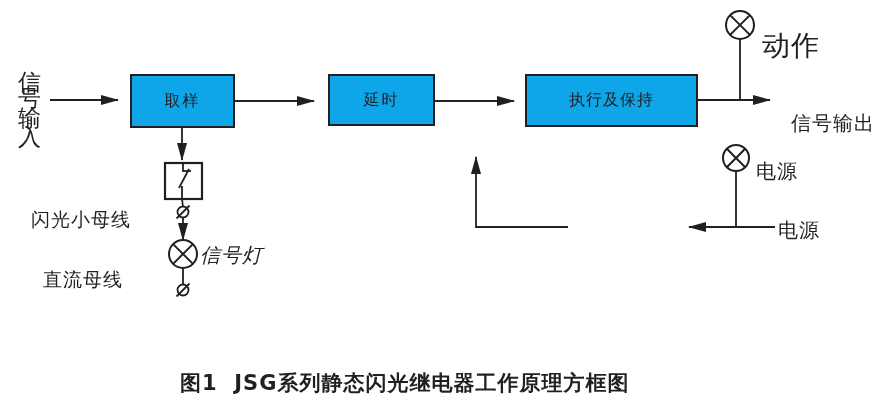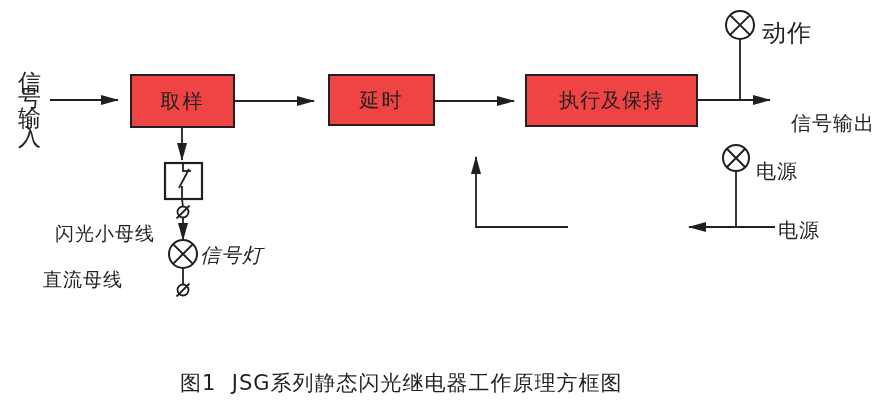--- a/index.html
+++ b/index.html
@@ -2,42 +2,42 @@
 <html><head>
 <meta charset="utf-8">
 <style>
   html,body{margin:0;padding:0;background:#fff;}
   .stage{
     position:relative;width:895px;height:404px;background:#fff;overflow:hidden;
     font-family:"DejaVu Sans","Liberation Sans",sans-serif;color:#231f20;
   }
   .stage svg{position:absolute;left:0;top:0;}
   .block{
-    position:absolute;box-sizing:border-box;border:2px solid #231f20;background:#ef4444;
+    position:absolute;box-sizing:border-box;border:2px solid #231f20;background:#0ea5e9;
     display:flex;align-items:center;justify-content:center;
-    font-size:20px;letter-spacing:2px;color:#231f20;
+    font-size:16px;letter-spacing:2px;color:#231f20;
   }
   .blk-sampling{left:130px;top:74px;width:105px;height:54px;}
   .blk-delay{left:328px;top:74px;width:107px;height:52px;}
   .blk-exec{left:525px;top:74px;width:173px;height:53px;letter-spacing:1px;}
   .blk-reg{left:568px;top:200px;width:105px;height:53px;}
   .lbl{position:absolute;white-space:pre;color:#231f20;}
   .lbl-vinput{
     left:16px;top:52px;font-size:23px;
     writing-mode:vertical-rl;text-orientation:upright;letter-spacing:18px;line-height:28px;
   }
-  .lbl-flashbus{left:31px;top:221px;font-size:19px;letter-spacing:1px;margin-left:24px;}
+  .lbl-flashbus{left:31px;top:207px;font-size:19px;letter-spacing:1px;}
   .lbl-dcbus{left:43px;top:267px;font-size:19px;letter-spacing:1px;}
   .lbl-siglamp{left:200px;top:242px;font-size:20px;letter-spacing:1px;font-style:italic;}
-  .lbl-action{left:762px;top:17px;font-size:24px;letter-spacing:1px;}
+  .lbl-action{left:762px;top:27px;font-size:28px;letter-spacing:1px;}
   .lbl-pwrlamp{left:756px;top:158px;font-size:20px;letter-spacing:1px;}
   .lbl-pwrin{left:778px;top:217px;font-size:20px;letter-spacing:1px;}
   .lbl-sigout{left:791px;top:90px;font-size:20px;letter-spacing:1px;margin-top:20px;}
   .caption{
-    position:absolute;left:180px;top:369px;font-size:21px;font-weight:400;
+    position:absolute;left:180px;top:369px;font-size:21px;font-weight:700;
     letter-spacing:1px;color:#231f20;white-space:pre;
   }
 </style>
 </head>
 <body>
 
 <div class="stage">
 
   <svg width="895" height="404" viewBox="0 0 895 404">
     <defs>

